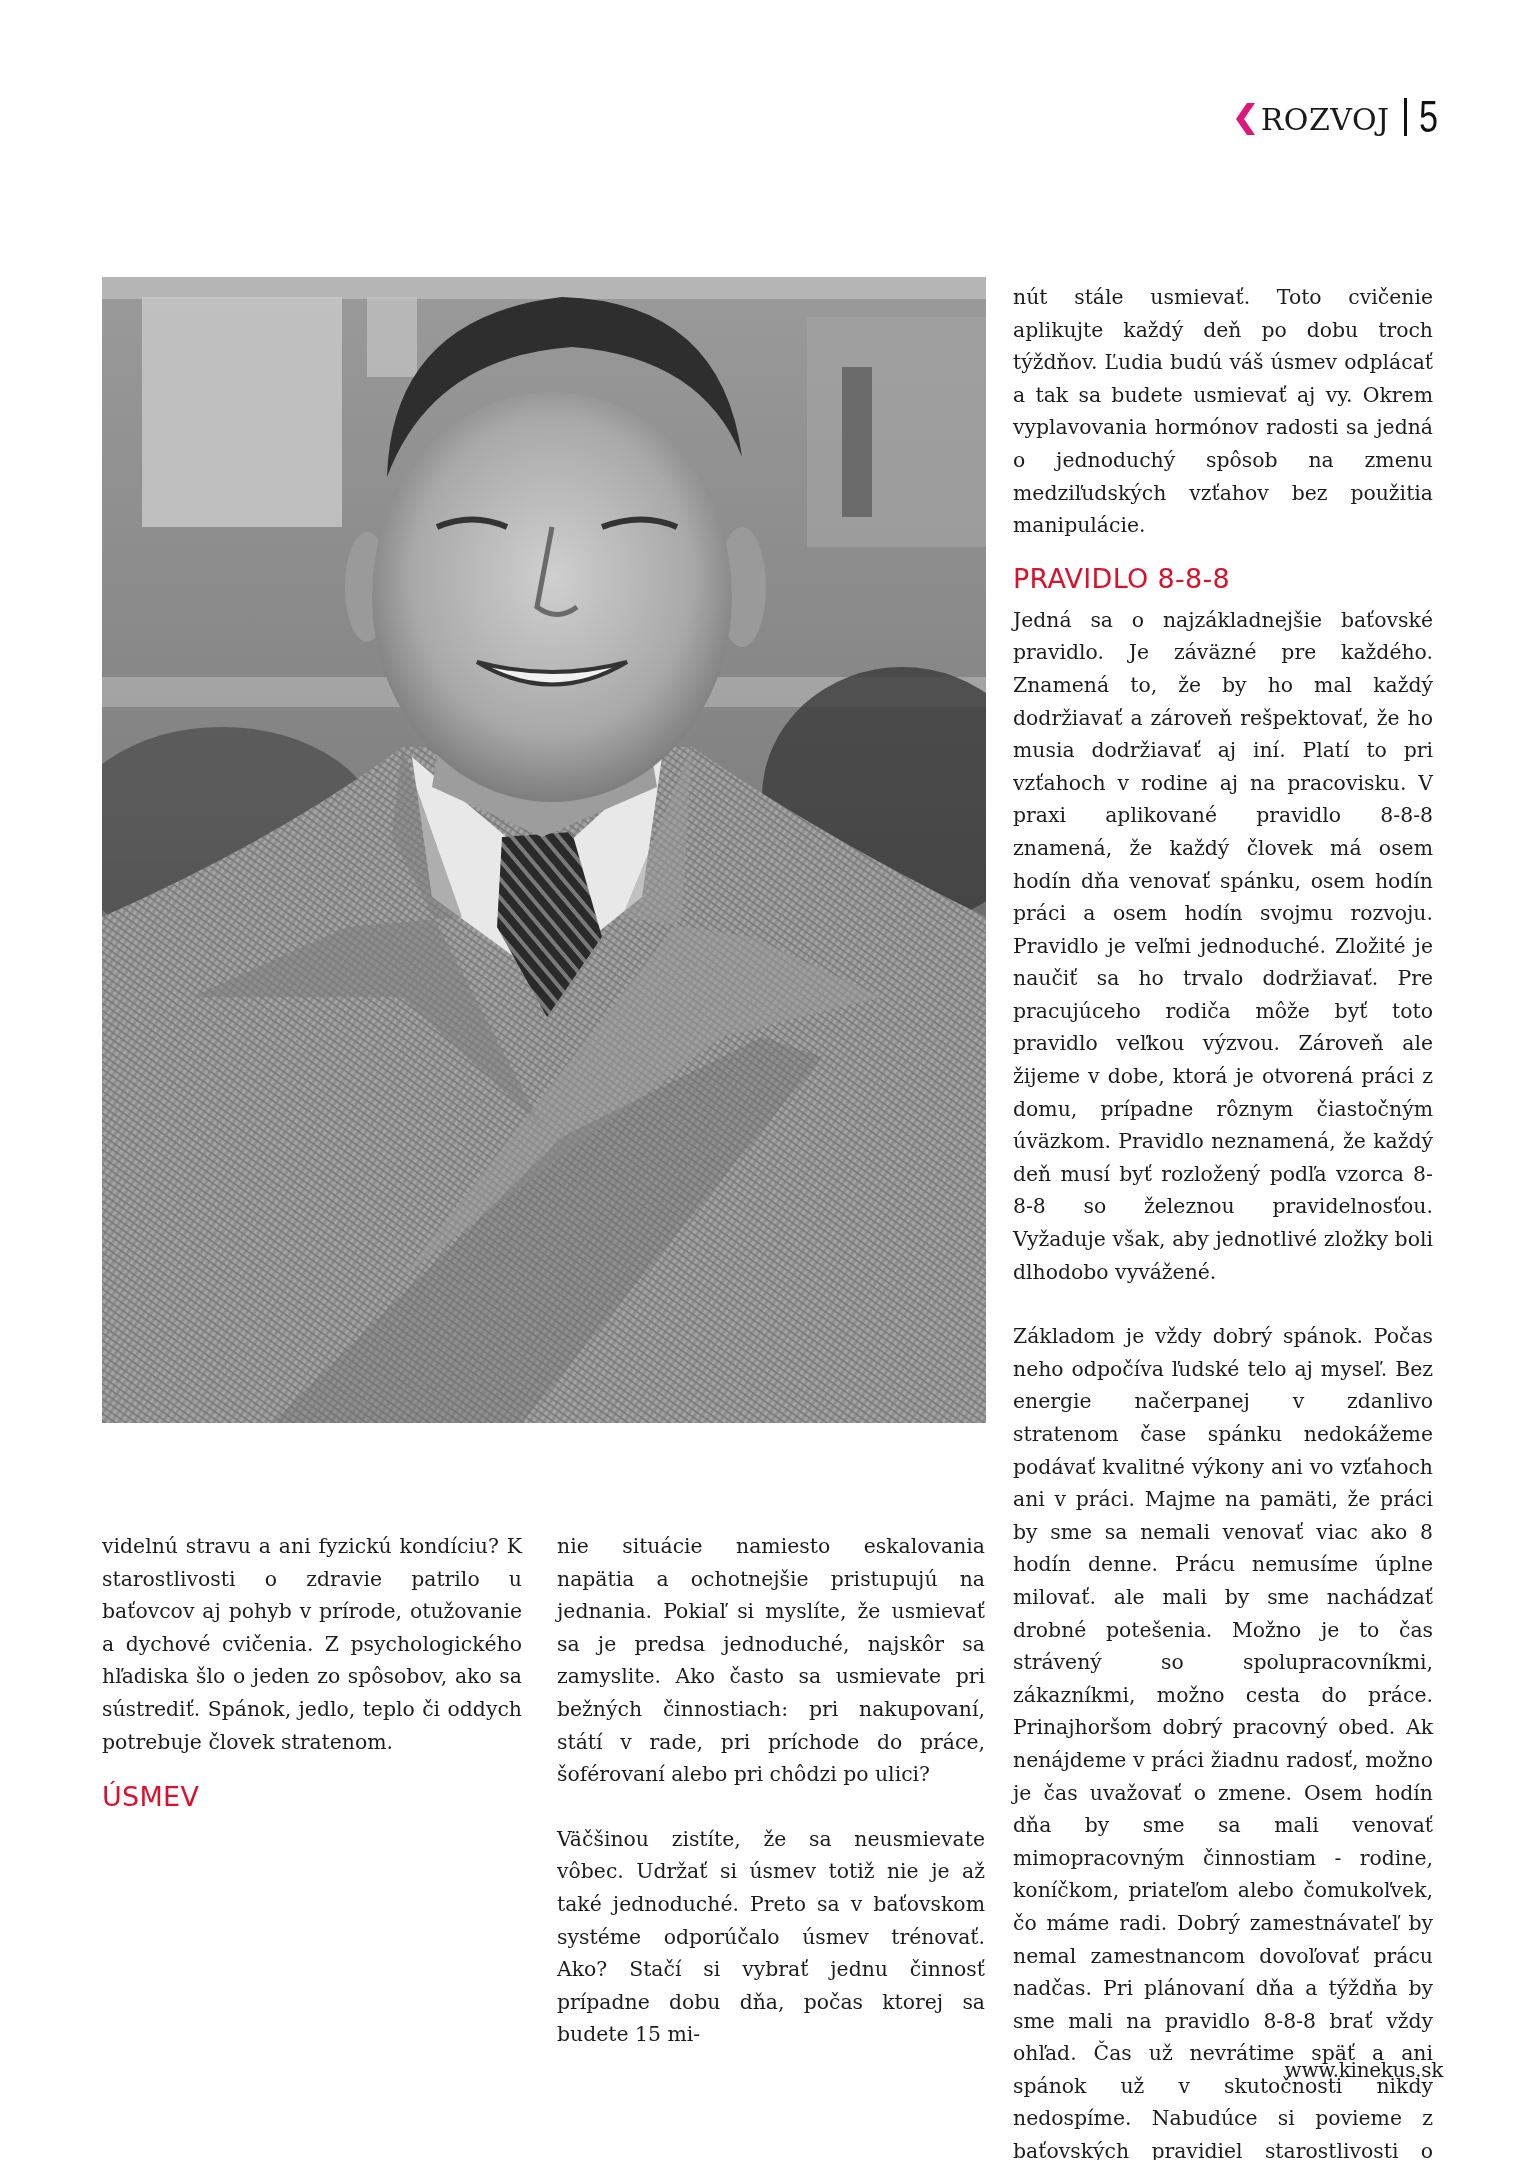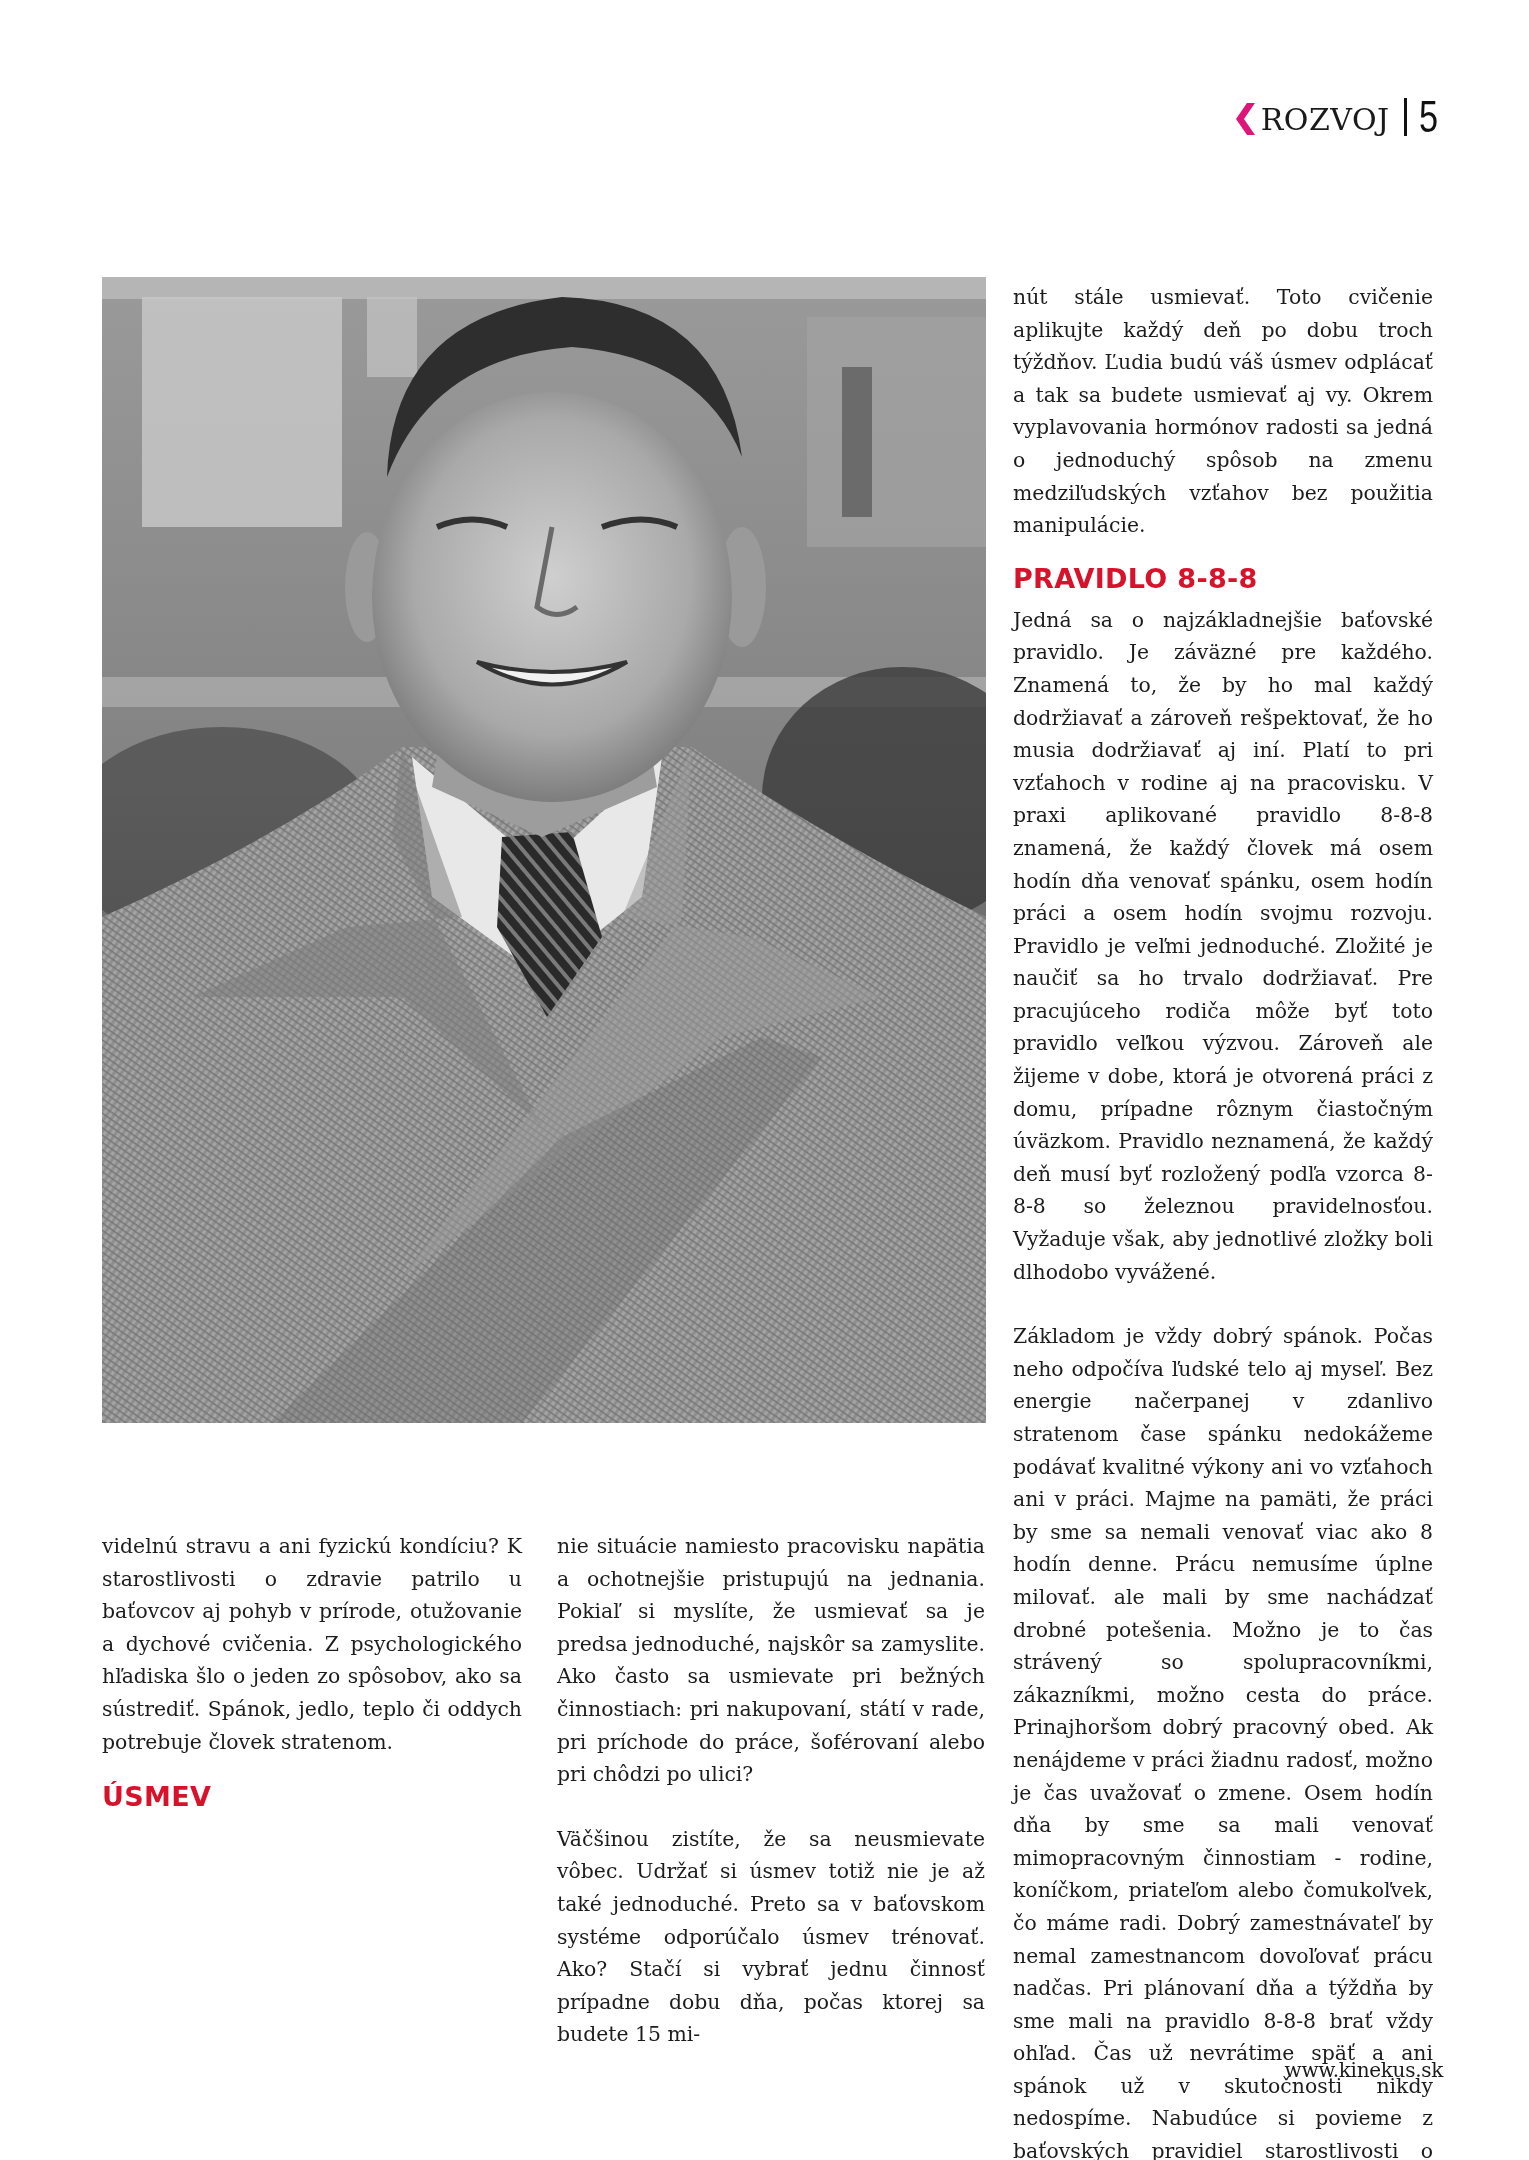--- a/index.html
+++ b/index.html
@@ -75,21 +75,21 @@
       hyphens: manual;
       color: #1c1c1c;
     }
     .column p { margin: 0; }
     .col-left  { left: 102px;  top: 1530px; width: 420px; }
     .col-mid   { left: 557px;  top: 1530px; width: 428px; }
     .col-right { left: 1013px; top: 281px;  width: 420px; }
 
     .section-heading {
       font-family: "DejaVu Sans", sans-serif;
-      font-weight: bold;
+      font-weight: normal;
       color: #d9122b;
       font-size: 27px;
       line-height: 34px;
       letter-spacing: 0.3px;
       text-align: left;
     }
     .col-left .section-heading { margin-top: 22px; margin-bottom: 8px; }
     .col-right .section-heading { margin-top: 20px; margin-bottom: 8px; }
     .para-gap { height: 32px; }
 
@@ -178,21 +178,21 @@
     <path d="M375,385 Q450,430 525,385 Q450,405 375,385 Z" fill="#f1f1f1" stroke="#333" stroke-width="4"></path>
   </svg>
 </div>
 
 <div class="column col-left">
   <p>videlnú stravu a ani fyzickú kondíciu? K starostlivosti o zdravie patrilo u baťovcov aj pohyb v prírode, otužovanie a dychové cvičenia. Z psychologického hľadiska šlo o jeden zo spôsobov, ako sa sústrediť. Spánok, jedlo, teplo či oddych potrebuje človek stratenom.</p>
   <h2 class="section-heading">ÚSMEV</h2>
 </div>
 
 <div class="column col-mid">
-  <p>nie situácie namiesto pracovisku napätia a ochotnejšie pristupujú na jednania. Pokiaľ si myslíte, že usmievať sa je predsa jednoduché, najskôr sa zamyslite. Ako často sa usmievate pri bežných činnostiach: pri nakupovaní, státí v rade, pri príchode do práce, šoférovaní alebo pri chôdzi po ulici?</p>
+  <p>nie situácie namiesto eskalovania napätia a ochotnejšie pristupujú na jednania. Pokiaľ si myslíte, že usmievať sa je predsa jednoduché, najskôr sa zamyslite. Ako často sa usmievate pri bežných činnostiach: pri nakupovaní, státí v rade, pri príchode do práce, šoférovaní alebo pri chôdzi po ulici?</p>
   <div class="para-gap"></div>
   <p>Väčšinou zistíte, že sa neusmievate vôbec. Udržať si úsmev totiž nie je až také jednoduché. Preto sa v baťovskom systéme odporúčalo úsmev trénovať. Ako? Stačí si vybrať jednu činnosť prípadne dobu dňa, počas ktorej sa budete 15 mi-</p>
 </div>
 
 <div class="column col-right">
   <p>nút stále usmievať. Toto cvičenie aplikujte každý deň po dobu troch týždňov. Ľudia budú váš úsmev odplácať a tak sa budete usmievať aj vy. Okrem vyplavovania hormónov radosti sa jedná o jednoduchý spôsob na zmenu medziľudských vzťahov bez použitia manipulácie.</p>
   <h2 class="section-heading">PRAVIDLO 8-8-8</h2>
   <p>Jedná sa o najzákladnejšie baťovské pravidlo. Je záväzné pre každého. Znamená to, že by ho mal každý dodržiavať a zároveň rešpektovať, že ho musia dodržiavať aj iní. Platí to pri vzťahoch v rodine aj na pracovisku. V praxi aplikované pravidlo 8-8-8 znamená, že každý človek má osem hodín dňa venovať spánku, osem hodín práci a osem hodín svojmu rozvoju. Pravidlo je veľmi jednoduché. Zložité je naučiť sa ho trvalo dodržiavať. Pre pracujúceho rodiča môže byť toto pravidlo veľkou výzvou. Zároveň ale žijeme v dobe, ktorá je otvorená práci z domu, prípadne rôznym čiastočným úväzkom. Pravidlo neznamená, že každý deň musí byť rozložený podľa vzorca 8-8-8 so železnou pravidelnosťou. Vyžaduje však, aby jednotlivé zložky boli dlhodobo vyvážené.</p>
   <div class="para-gap"></div>
   <p>Základom je vždy dobrý spánok. Počas neho odpočíva ľudské telo aj myseľ. Bez energie načerpanej v zdanlivo stratenom čase spánku nedokážeme podávať kvalitné výkony ani vo vzťahoch ani v práci. Majme na pamäti, že práci by sme sa nemali venovať viac ako 8 hodín denne. Prácu nemusíme úplne milovať. ale mali by sme nachádzať drobné potešenia. Možno je to čas strávený so spolupracovníkmi, zákazníkmi, možno cesta do práce. Prinajhoršom dobrý pracovný obed. Ak nenájdeme v práci žiadnu radosť, možno je čas uvažovať o zmene. Osem hodín dňa by sme sa mali venovať mimopracovným činnostiam - rodine, koníčkom, priateľom alebo čomukoľvek, čo máme radi. Dobrý zamestnávateľ by nemal zamestnancom dovoľovať prácu nadčas. Pri plánovaní dňa a týždňa by sme mali na pravidlo 8-8-8 brať vždy ohľad. Čas už nevrátime späť a ani spánok už v skutočnosti nikdy nedospíme. Nabudúce si povieme z baťovských pravidiel starostlivosti o seba čosi viac.</p>

